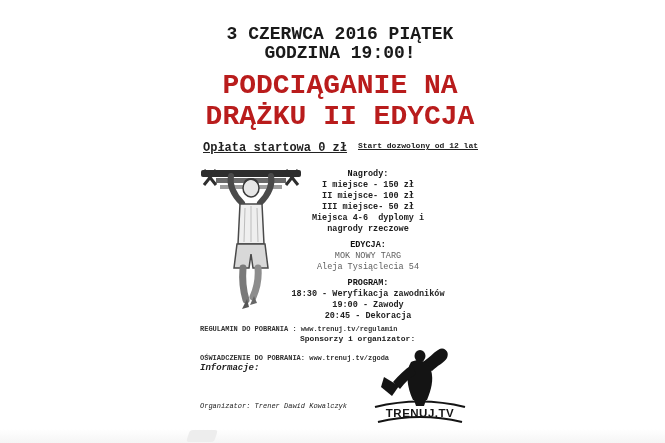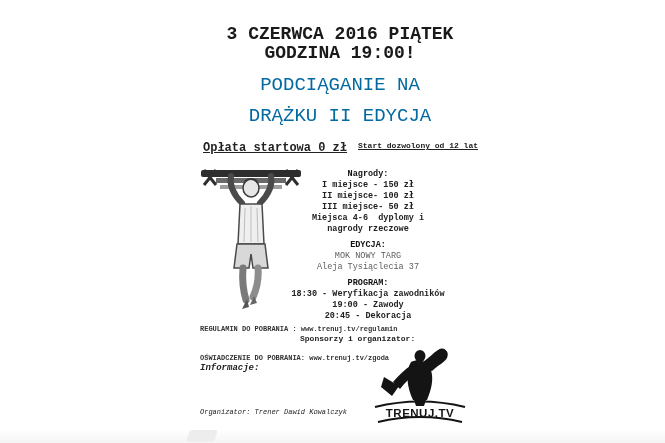--- a/index.html
+++ b/index.html
@@ -7,21 +7,21 @@
     position:relative; width:665px; height:443px; background:#ffffff;
     font-family:"Liberation Mono","DejaVu Sans Mono",monospace;
     color:#1c1c1c; overflow:hidden;
   }
   .date-block {
     position:absolute; top:25px; left:175px; width:330px; text-align:center;
     font-weight:bold; font-size:18px; line-height:19px; color:#1a1a1a;
   }
   .title-block {
     position:absolute; top:70px; left:155px; width:370px; text-align:center;
-    font-weight:normal; font-size:19px; line-height:31px; color:#0369a1;
+    font-weight:bold; font-size:28px; line-height:31px; color:#b91c1c;
   }
   .fee-label {
     position:absolute; top:141px; left:203px;
     font-size:12px; font-weight:bold; text-decoration:underline; color:#222;
     white-space:pre;
   }
   .age-label {
     position:absolute; top:141px; left:338px;
     font-size:8px; font-weight:bold; text-decoration:underline; color:#222;
     white-space:pre;
@@ -41,21 +41,21 @@
     font-size:7px; line-height:9.5px; font-weight:bold; color:#333; white-space:pre;
   }
   .sponsors {
     position:absolute; top:334px; left:300px; width:180px; text-align:left;
     font-size:8px; font-weight:bold; color:#222; white-space:pre;
   }
   .contact {
     position:absolute; top:343px; left:200px;
     font-style:italic; font-size:7px; line-height:10px; color:#222; white-space:pre;
   }
-  .contact .c-hdr { font-size:9px; font-weight:bold; margin-bottom:14px; }
+  .contact .c-hdr { font-size:9px; font-weight:bold; margin-bottom:8px; }
   .logo { position:absolute; top:346px; left:372px; width:96px; height:80px; }
   .bottom-band {
     position:absolute; bottom:0; left:0; width:665px; height:14px;
     background:linear-gradient(#ffffff,#f5f5f5);
   }
   .bottom-smudge {
     position:absolute; bottom:1px; left:188px; width:28px; height:12px;
     background:#ededed; border-radius:3px; transform:skewX(-18deg);
   }
 </style>
@@ -109,21 +109,21 @@
 
   <div class="right-col">
     <div class="hdr">Nagrody:</div>
     <div class="pre">I miejsce - 150 zł</div>
     <div class="pre">II miejsce- 100 zł</div>
     <div class="pre">III miejsce- 50 zł</div>
     <div class="pre">Miejsca 4-6  dyplomy i</div>
     <div class="pre">nagrody rzeczowe</div>
     <div class="hdr gap">EDYCJA:</div>
     <div class="venue-line">MOK NOWY TARG</div>
-    <div class="venue-line">Aleja Tysiąclecia 37</div>
+    <div class="venue-line">Aleja Tysiąclecia 54</div>
     <div class="hdr gap">PROGRAM:</div>
     <div class="pre">18:30 - Weryfikacja zawodników</div>
     <div class="pre">19:00 - Zawody</div>
     <div class="pre">20:45 - Dekoracja</div>
   </div>
 
   <div class="downloads">
     <div>REGULAMIN DO POBRANIA : www.trenuj.tv/regulamin</div>
     <div>OŚWIADCZENIE DO POBRANIA: www.trenuj.tv/zgoda</div>
   </div>

